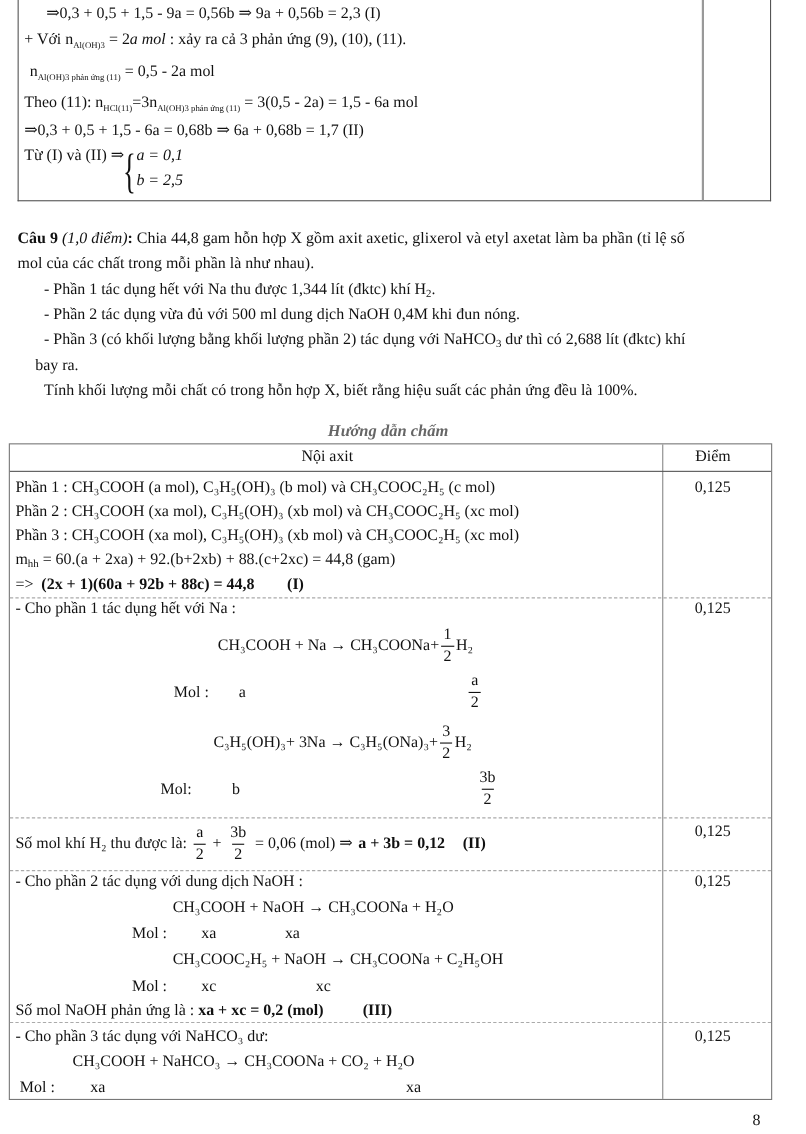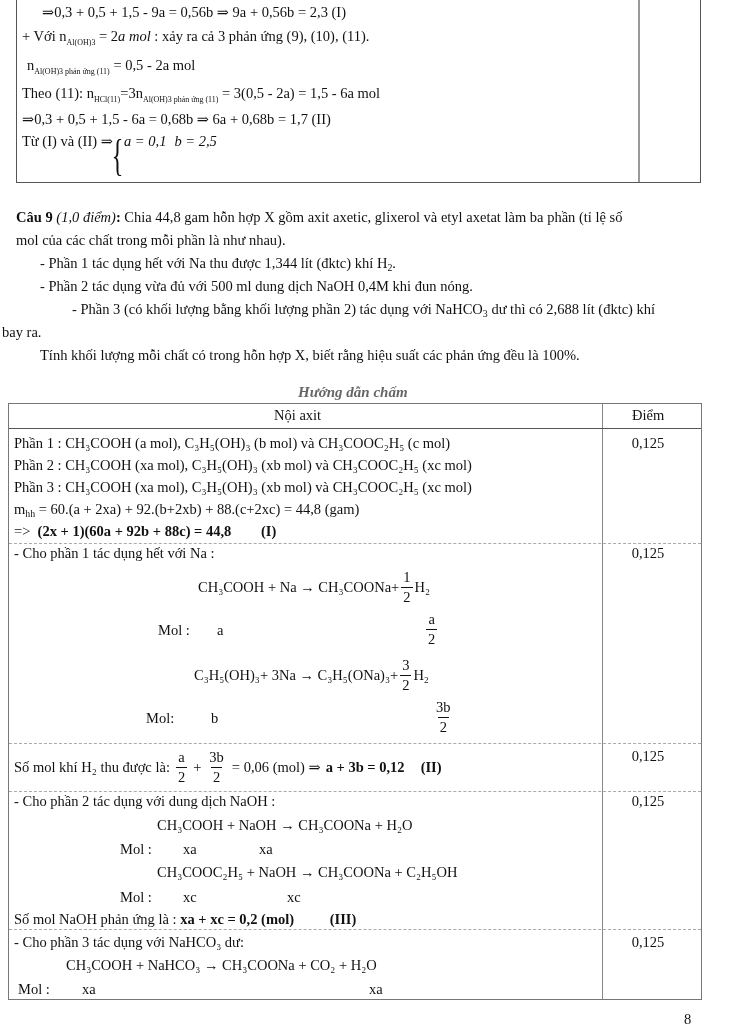--- a/index.html
+++ b/index.html
@@ -25,21 +25,21 @@
   .t2-div { position: absolute; left: 593px; top: 0; bottom: 0; width: 1px; background: #888; }
   .hline { position: absolute; left: 0; right: 0; height: 0; }
   .hsolid { border-top: 1px solid #555; }
   .hdot { border-top: 1px dashed #aaa; }
 
   .frac { display: inline-flex; flex-direction: column; align-items: center;
           vertical-align: middle; margin: 0 2px; }
   .frac .num { padding: 0 2px 2px; line-height: 1; }
   .frac .den { border-top: 1px solid #111; padding: 2px 2px 0; line-height: 1; }
   .brace { display: inline-block; vertical-align: middle; font-size: 44px; line-height: 1; transform: scaleX(0.55); margin: 0 -4px 0 -6px; }
-  .sys { display: inline-flex; flex-direction: row; vertical-align: middle; gap: 8px; }
+  .sys { display: inline-flex; flex-direction: column; vertical-align: middle; gap: 8px; }
   .title-italic { font-style: italic; font-weight: bold; color: #666; font-size: 15px; }
   .score { text-align: center; width: 92px; }
 </style>
 </head>
 <body>
 
 <div class="t1">
   <div class="t1-div"></div>
 </div>
 
@@ -78,24 +78,24 @@
 </div>
 <div class="abs" style="left:16px; top:233px;">
   <span>mol của các chất trong mỗi phần là như nhau).</span>
 </div>
 <div class="abs" style="left:40px; top:256px;">
   <span>- Phần 1 tác dụng hết với Na thu được 1,344 lít (đktc) khí H</span><sub>2</sub><span>.</span>
 </div>
 <div class="abs" style="left:40px; top:279px;">
   <span>- Phần 2 tác dụng vừa đủ với 500 ml dung dịch NaOH 0,4M khi đun nóng.</span>
 </div>
-<div class="abs" style="left:40px; top:302px;margin-left:32px;">
+<div class="abs" style="left:40px; top:302px;">
   <span>- Phần 3 (có khối lượng bằng khối lượng phần 2) tác dụng với NaHCO</span><sub>3</sub><span> dư thì có 2,688 lít (đktc) khí</span>
 </div>
-<div class="abs" style="left:2px; top:325px;text-align:center;">
+<div class="abs" style="left:32px; top:325px;text-align:center;">
   <span>bay ra.</span>
 </div>
 <div class="abs" style="left:40px; top:348px;">
   <span>Tính khối lượng mỗi chất có trong hỗn hợp X, biết rằng hiệu suất các phản ứng đều là 100%.</span>
 </div>
 
 <div class="abs title-italic" style="left:298px; top:385px;">Hướng dẫn chấm</div>
 
 <div class="t2">
   <div class="t2-div"></div>

